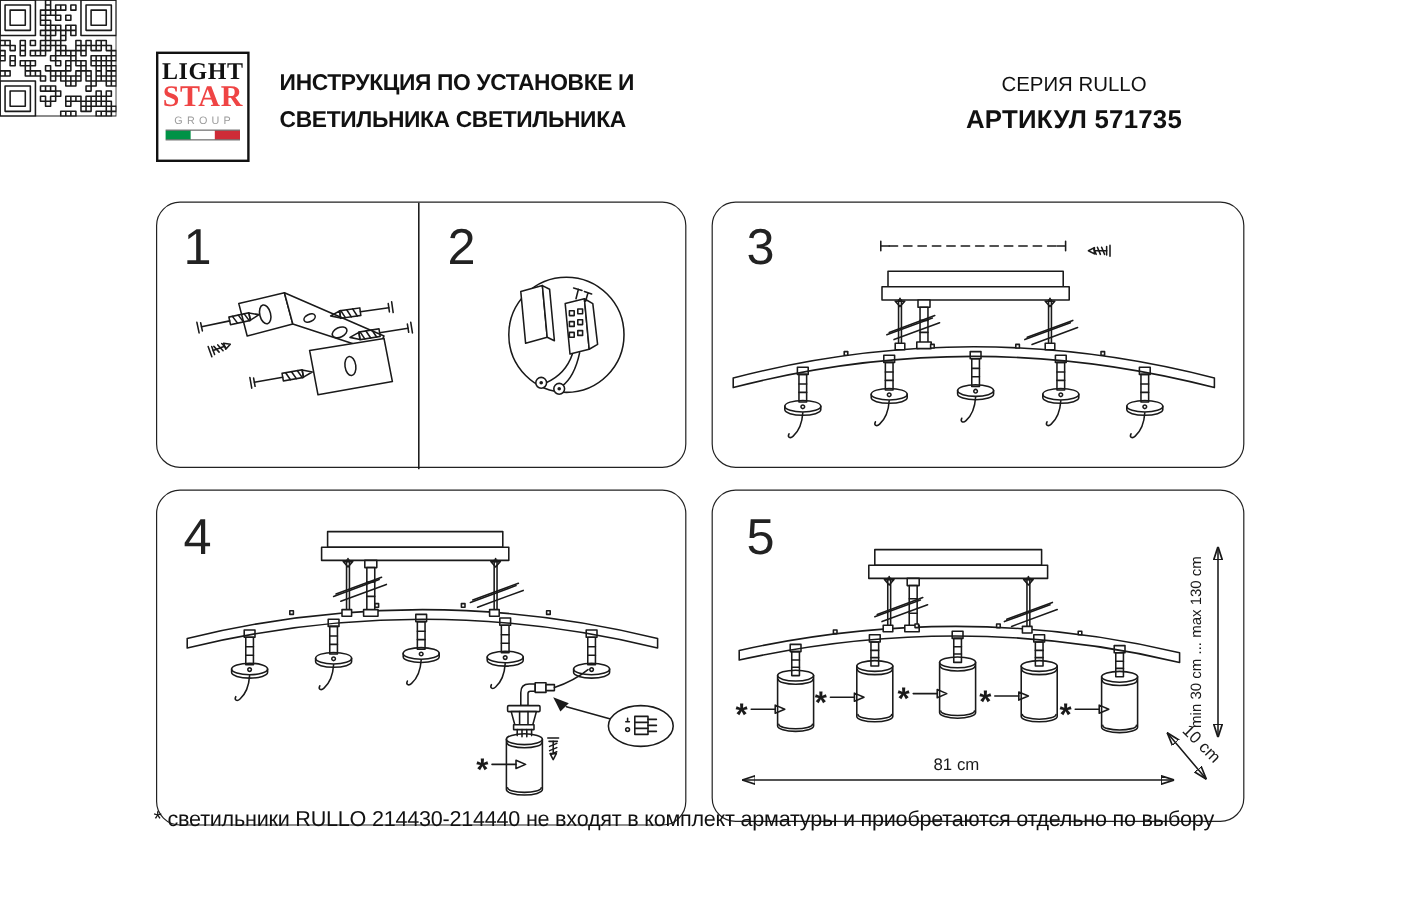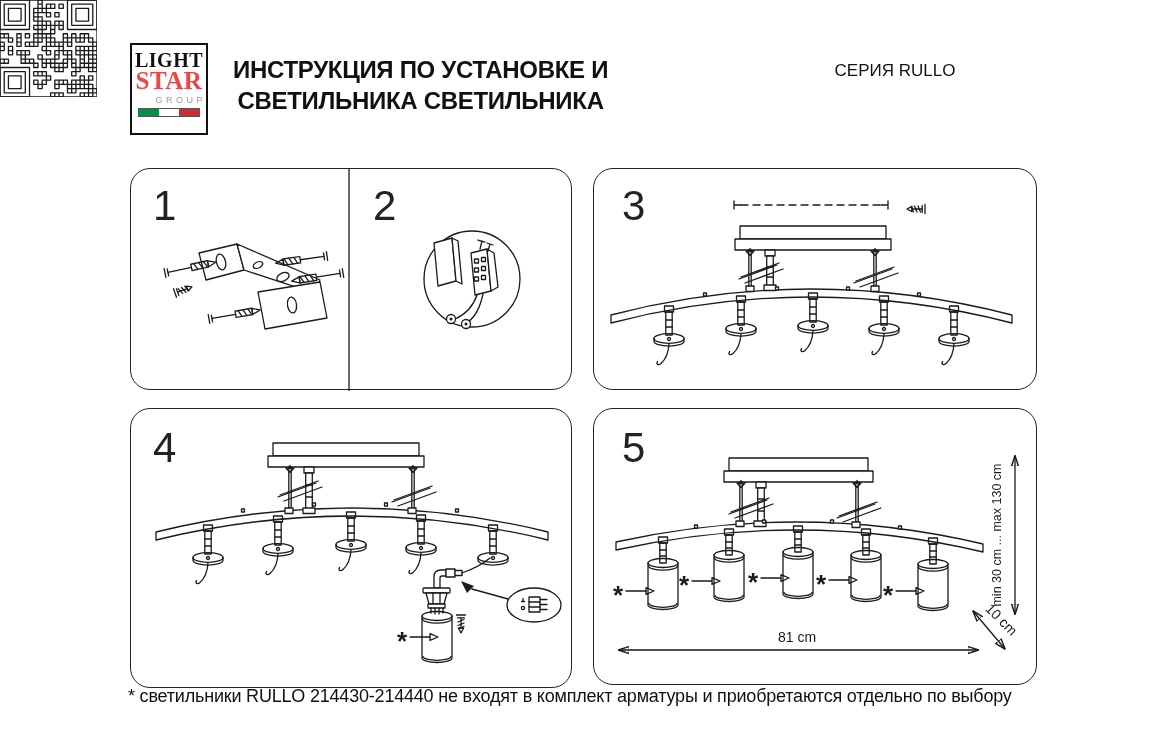--- a/index.html
+++ b/index.html
@@ -3,45 +3,45 @@
 <meta charset="utf-8">
 <style>
   html,body{margin:0;padding:0;background:#fff;}
   .sheet{position:relative;width:1169px;height:750px;background:#fff;overflow:hidden;
          font-family:"Liberation Sans",sans-serif;color:#1a1a1a;}
   
   .logo{position:absolute;left:130px;top:43px;width:78px;height:92px;border:2px solid #111;
         box-sizing:border-box;text-align:center;background:#fff;}
   .logo .l1{font:700 20px/20px "Liberation Serif",serif;letter-spacing:.5px;margin-top:5px;color:#111;}
   .logo .l2{font:700 25px/22px "Liberation Serif",serif;letter-spacing:.5px;color:#ef4444;}
-  .logo .l3{font:400 9px/10px "Liberation Sans",sans-serif;letter-spacing:3.5px;color:#9b9b9b;margin:3px 0 0 3px;text-align:right;}
+  .logo .l3{font:400 9px/10px "Liberation Sans",sans-serif;letter-spacing:3.5px;color:#9b9b9b;margin:3px 0 0 3px;}
   .flag{display:flex;height:7px;margin:3px 6px 0 6px;border-top:1px solid #555;border-bottom:1px solid #555;}
   .flag div{flex:1;}
-  .title{position:absolute;left:233px;top:54px;font-weight:700;font-size:24px;line-height:31px;
-         letter-spacing:-0.3px;color:#111;text-align:center;}
+  .title{position:absolute;left:233px;top:54px;font-weight:700;font-size:19px;line-height:31px;
+         letter-spacing:-0.3px;color:#111;}
   .qr{position:absolute;left:630px;top:40px;}
   .rhead{position:absolute;left:780px;top:61px;width:230px;text-align:center;color:#111;}
   .rhead .series{font-weight:400;font-size:17px;}
   .rhead .article{font-weight:700;font-size:21.5px;margin-top:7px;letter-spacing:.2px;}
   
   .panel{position:absolute;border:1.6px solid #222;border-radius:20px;background:#fff;box-sizing:border-box;}
   #panelA{left:130px;top:168px;width:442px;height:222px;}
   #panelB{left:593px;top:168px;width:444px;height:222px;}
   #panelC{left:130px;top:408px;width:442px;height:280px;}
   #panelD{left:593px;top:408px;width:444px;height:277px;}
   .stepnum{position:absolute;font-size:42px;line-height:1;font-weight:400;color:#222;}
   .draw{position:absolute;left:0;top:0;}
   .draw path,.draw line,.draw rect,.draw ellipse,.draw circle,.draw polygon,.draw polyline{
      stroke:#1a1a1a;stroke-width:1.3;fill:none;stroke-linecap:round;stroke-linejoin:round;}
   .draw .wh{fill:#fff;}
   .draw .bk{fill:#1a1a1a;stroke:none;}
   .draw text{stroke:none;fill:#1a1a1a;font-family:"Liberation Sans",sans-serif;font-size:14px;}
   .draw text.dim2{font-size:12.5px;}
   .draw text.ast{font-size:26px;font-weight:700;}
-  .foot{position:absolute;left:128px;top:686px;font-size:18px;letter-spacing:-0.2px;color:#111;}
+  .foot{position:absolute;left:128px;top:672px;font-size:18px;letter-spacing:-0.2px;color:#111;}
   .hidden-defs{position:absolute;width:0;height:0;}
 </style>
 </head>
 <body>
 
 <div class="sheet">
 
   <svg class="draw hidden-defs" aria-hidden="true">
     <defs>
       <marker id="ah" viewBox="0 0 10 8" refX="9.5" refY="4" markerWidth="11" markerHeight="9" orient="auto-start-reverse" markerUnits="userSpaceOnUse">
@@ -125,20 +125,21 @@
     <div>СВЕТИЛЬНИКА СВЕТИЛЬНИКА</div>
   </div>
 
   <svg class="qr draw" width="97" height="97" viewBox="0 0 97 97">
     <rect width="97" height="97" fill="#fff" stroke="none"></rect>
     <path id="qr-modules" fill="#111" stroke="none" d="M0.00,0.00h29.52v29.52h-29.52zM4.22,4.22h21.09v21.09h-21.09zM8.43,8.43h12.65v12.65h-12.65zM67.48,0.00h29.52v29.52h-29.52zM71.70,4.22h21.09v21.09h-21.09zM75.91,8.43h12.65v12.65h-12.65zM0.00,67.48h29.52v29.52h-29.52zM4.22,71.70h21.09v21.09h-21.09zM8.43,75.91h12.65v12.65h-12.65zM37.96,0.00h4.22v4.22h-4.22zM37.96,4.22h4.22v4.22h-4.22zM46.39,4.22h4.22v4.22h-4.22zM50.61,4.22h4.22v4.22h-4.22zM59.04,4.22h4.22v4.22h-4.22zM33.74,8.43h4.22v4.22h-4.22zM37.96,8.43h4.22v4.22h-4.22zM42.17,8.43h4.22v4.22h-4.22zM33.74,12.65h4.22v4.22h-4.22zM46.39,12.65h4.22v4.22h-4.22zM54.83,12.65h4.22v4.22h-4.22zM33.74,16.87h4.22v4.22h-4.22zM37.96,16.87h4.22v4.22h-4.22zM37.96,21.09h4.22v4.22h-4.22zM42.17,21.09h4.22v4.22h-4.22zM46.39,21.09h4.22v4.22h-4.22zM54.83,21.09h4.22v4.22h-4.22zM59.04,21.09h4.22v4.22h-4.22zM33.74,25.30h4.22v4.22h-4.22zM42.17,25.30h4.22v4.22h-4.22zM50.61,25.30h4.22v4.22h-4.22zM59.04,25.30h4.22v4.22h-4.22zM37.96,29.52h4.22v4.22h-4.22zM50.61,29.52h4.22v4.22h-4.22zM0.00,33.74h4.22v4.22h-4.22zM4.22,33.74h4.22v4.22h-4.22zM16.87,33.74h4.22v4.22h-4.22zM25.30,33.74h4.22v4.22h-4.22zM33.74,33.74h4.22v4.22h-4.22zM42.17,33.74h4.22v4.22h-4.22zM46.39,33.74h4.22v4.22h-4.22zM63.26,33.74h4.22v4.22h-4.22zM71.70,33.74h4.22v4.22h-4.22zM80.13,33.74h4.22v4.22h-4.22zM84.35,33.74h4.22v4.22h-4.22zM8.43,37.96h4.22v4.22h-4.22zM16.87,37.96h4.22v4.22h-4.22zM33.74,37.96h4.22v4.22h-4.22zM37.96,37.96h4.22v4.22h-4.22zM46.39,37.96h4.22v4.22h-4.22zM50.61,37.96h4.22v4.22h-4.22zM63.26,37.96h4.22v4.22h-4.22zM67.48,37.96h4.22v4.22h-4.22zM75.91,37.96h4.22v4.22h-4.22zM80.13,37.96h4.22v4.22h-4.22zM88.57,37.96h4.22v4.22h-4.22zM0.00,42.17h4.22v4.22h-4.22zM16.87,42.17h4.22v4.22h-4.22zM25.30,42.17h4.22v4.22h-4.22zM29.52,42.17h4.22v4.22h-4.22zM33.74,42.17h4.22v4.22h-4.22zM46.39,42.17h4.22v4.22h-4.22zM50.61,42.17h4.22v4.22h-4.22zM54.83,42.17h4.22v4.22h-4.22zM59.04,42.17h4.22v4.22h-4.22zM67.48,42.17h4.22v4.22h-4.22zM92.78,42.17h4.22v4.22h-4.22zM0.00,46.39h4.22v4.22h-4.22zM8.43,46.39h4.22v4.22h-4.22zM42.17,46.39h4.22v4.22h-4.22zM59.04,46.39h4.22v4.22h-4.22zM75.91,46.39h4.22v4.22h-4.22zM80.13,46.39h4.22v4.22h-4.22zM84.35,46.39h4.22v4.22h-4.22zM88.57,46.39h4.22v4.22h-4.22zM92.78,46.39h4.22v4.22h-4.22zM8.43,50.61h4.22v4.22h-4.22zM16.87,50.61h4.22v4.22h-4.22zM21.09,50.61h4.22v4.22h-4.22zM25.30,50.61h4.22v4.22h-4.22zM46.39,50.61h4.22v4.22h-4.22zM54.83,50.61h4.22v4.22h-4.22zM63.26,50.61h4.22v4.22h-4.22zM67.48,50.61h4.22v4.22h-4.22zM75.91,50.61h4.22v4.22h-4.22zM84.35,50.61h4.22v4.22h-4.22zM88.57,50.61h4.22v4.22h-4.22zM21.09,54.83h4.22v4.22h-4.22zM37.96,54.83h4.22v4.22h-4.22zM54.83,54.83h4.22v4.22h-4.22zM67.48,54.83h4.22v4.22h-4.22zM80.13,54.83h4.22v4.22h-4.22zM88.57,54.83h4.22v4.22h-4.22zM92.78,54.83h4.22v4.22h-4.22zM0.00,59.04h4.22v4.22h-4.22zM4.22,59.04h4.22v4.22h-4.22zM21.09,59.04h4.22v4.22h-4.22zM25.30,59.04h4.22v4.22h-4.22zM29.52,59.04h4.22v4.22h-4.22zM42.17,59.04h4.22v4.22h-4.22zM46.39,59.04h4.22v4.22h-4.22zM50.61,59.04h4.22v4.22h-4.22zM63.26,59.04h4.22v4.22h-4.22zM71.70,59.04h4.22v4.22h-4.22zM80.13,59.04h4.22v4.22h-4.22zM88.57,59.04h4.22v4.22h-4.22zM92.78,59.04h4.22v4.22h-4.22zM33.74,63.26h4.22v4.22h-4.22zM42.17,63.26h4.22v4.22h-4.22zM50.61,63.26h4.22v4.22h-4.22zM54.83,63.26h4.22v4.22h-4.22zM59.04,63.26h4.22v4.22h-4.22zM63.26,63.26h4.22v4.22h-4.22zM71.70,63.26h4.22v4.22h-4.22zM80.13,63.26h4.22v4.22h-4.22zM84.35,63.26h4.22v4.22h-4.22zM88.57,63.26h4.22v4.22h-4.22zM92.78,63.26h4.22v4.22h-4.22zM54.83,67.48h4.22v4.22h-4.22zM59.04,67.48h4.22v4.22h-4.22zM75.91,67.48h4.22v4.22h-4.22zM88.57,67.48h4.22v4.22h-4.22zM92.78,67.48h4.22v4.22h-4.22zM33.74,71.70h4.22v4.22h-4.22zM37.96,71.70h4.22v4.22h-4.22zM42.17,71.70h4.22v4.22h-4.22zM71.70,71.70h4.22v4.22h-4.22zM46.39,75.91h4.22v4.22h-4.22zM80.13,75.91h4.22v4.22h-4.22zM88.57,75.91h4.22v4.22h-4.22zM33.74,80.13h4.22v4.22h-4.22zM42.17,80.13h4.22v4.22h-4.22zM54.83,80.13h4.22v4.22h-4.22zM59.04,80.13h4.22v4.22h-4.22zM63.26,80.13h4.22v4.22h-4.22zM71.70,80.13h4.22v4.22h-4.22zM75.91,80.13h4.22v4.22h-4.22zM80.13,80.13h4.22v4.22h-4.22zM84.35,80.13h4.22v4.22h-4.22zM37.96,84.35h4.22v4.22h-4.22zM54.83,84.35h4.22v4.22h-4.22zM67.48,84.35h4.22v4.22h-4.22zM71.70,84.35h4.22v4.22h-4.22zM75.91,84.35h4.22v4.22h-4.22zM80.13,84.35h4.22v4.22h-4.22zM84.35,84.35h4.22v4.22h-4.22zM88.57,84.35h4.22v4.22h-4.22zM67.48,88.57h4.22v4.22h-4.22zM71.70,88.57h4.22v4.22h-4.22zM88.57,88.57h4.22v4.22h-4.22zM92.78,88.57h4.22v4.22h-4.22zM50.61,92.78h4.22v4.22h-4.22zM54.83,92.78h4.22v4.22h-4.22zM59.04,92.78h4.22v4.22h-4.22zM80.13,92.78h4.22v4.22h-4.22zM84.35,92.78h4.22v4.22h-4.22zM88.57,92.78h4.22v4.22h-4.22z" fill-rule="evenodd"></path>
   </svg>
 
   <div class="rhead">
     <div class="series">СЕРИЯ RULLO</div>
+    <div class="article">АРТИКУЛ 571735</div>
   </div>
 
   <div class="panel" id="panelA">
     <div class="stepnum" style="left:22px;top:16px">1</div>
     <div class="stepnum" style="left:242px;top:16px">2</div>
     <svg class="draw" width="442" height="222" viewBox="0 0 442 222">
       <line x1="218" y1="0" x2="218" y2="222"></line>
       <g>
         <polygon class="wh" points="68,84 106,75 113,101 75,111"></polygon>
         <ellipse class="wh" cx="90" cy="93" rx="4.5" ry="8" transform="rotate(-14 90 93)"></ellipse>

